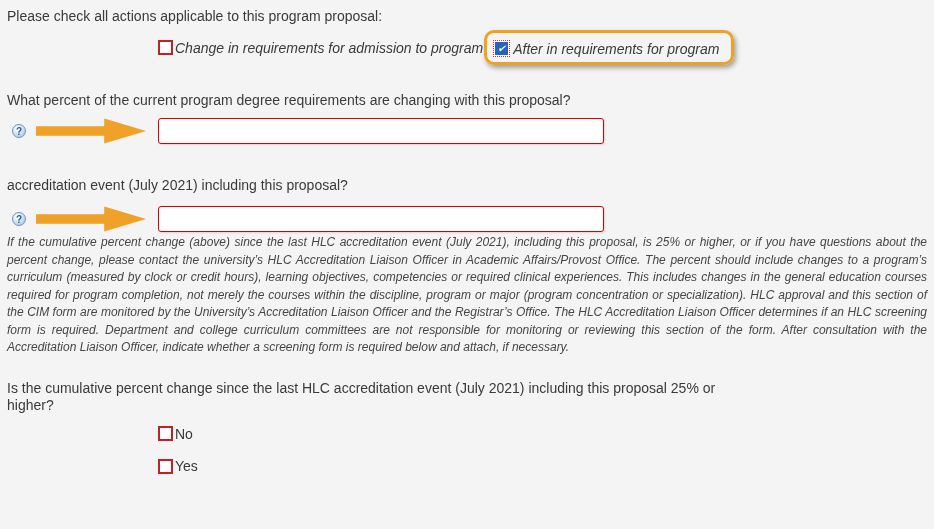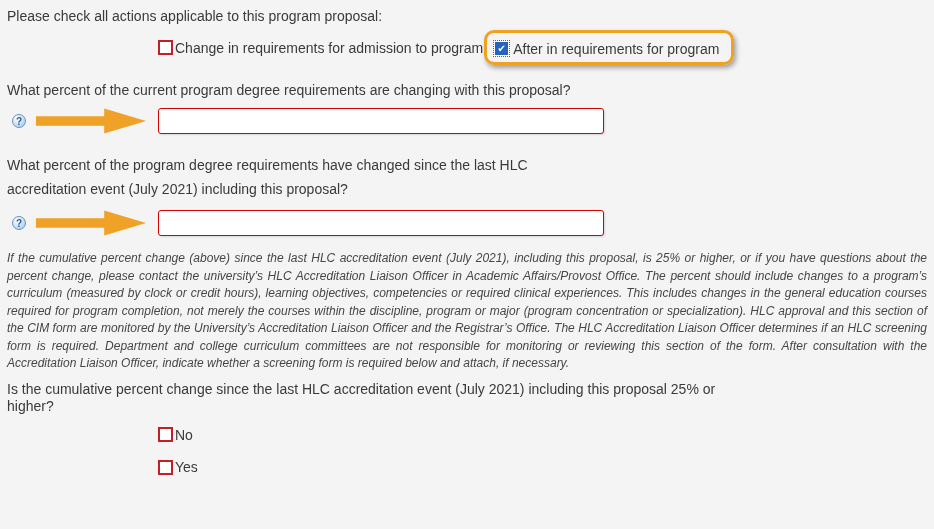--- a/index.html
+++ b/index.html
@@ -8,21 +8,21 @@
     background: #f4f4f4;
     font-family: "Liberation Sans", sans-serif;
     color: #3a3a3a;
     overflow: hidden;
   }
   .page { padding: 8px 7px 0 7px; width: 752px; }
 
   .prompt { font-size: 14px; line-height: 17px; }
 
   
-  .options { margin-left: 151px; margin-top: 5px; }
+  .options { margin-left: 151px; margin-top: 5px; font-style: italic; }
   .row1 { display: flex; align-items: center; }
   .option { display: inline-flex; align-items: center; cursor: pointer; font-size: 14px; white-space: nowrap; }
   .cb {
     width: 15px; height: 15px; flex: none;
     border: 2px solid #c32026; background: #ffffff;
     display: inline-block; margin-right: 2px;
   }
   .cbc {
     width: 17px; height: 17px; flex: none;
     border: 1px dotted #d82a2a; background: #ffffff;
@@ -34,21 +34,21 @@
     font-size: 10px; line-height: 13px; text-align: center;
   }
   .highlight {
     border: 3px solid #efa122; border-radius: 10px;
     padding: 5px 12px 5px 6px; margin-left: 1px;
     box-shadow: 2px 3px 5px rgba(0,0,0,0.35);
   }
   .other-row { margin-top: 7px; }
 
   
-  .question { font-size: 14px; line-height: 17px; margin-top: 17px; }
+  .question { font-size: 14px; line-height: 17px; margin-top: 27px; }
   .q2 div { line-height: 24px; }
   .input-row { display: flex; align-items: center; margin-top: 7px; height: 30px; }
   .help {
     width: 14px; height: 14px; border-radius: 50%; flex: none;
     margin-left: 5px;
     background: radial-gradient(circle at 35% 30%, #ffffff 0%, #d4e4f5 45%, #9dc0e4 100%);
     border: 1px solid #6a93c0;
     color: #2a5d9e; font-size: 10px; font-weight: bold;
     display: flex; align-items: center; justify-content: center;
     cursor: pointer;
@@ -62,27 +62,27 @@
   .pct-input {
     margin-left: 12px; width: 446px; height: 26px;
     border: 1.5px solid #d60000; border-radius: 3px;
     background: #ffffff; box-shadow: 1px 1px 2px rgba(0,0,0,0.12);
     font-size: 14px; padding: 0 6px; outline: none;
     font-family: "Liberation Sans", sans-serif;
   }
 
   
   .note {
-    margin-top: 12px; width: 920px;
+    width: 920px;
     font-style: italic; text-align: justify;
     font-size: 12px; line-height: 17.5px; color: #464646;
   }
 
   
-  .q3 { margin-top: 8px; }
+  .q3 { margin-top: 23px; }
   .v-options { margin-left: 151px; margin-top: 12px; }
   .v-options .vrow { margin-bottom: 13px; }
 </style>
 </head>
 <body>
 
 <div class="page">
 
   <div class="prompt">Please check all actions applicable to this program proposal:</div>
 
@@ -104,21 +104,20 @@
   </div>
 
   <div class="question">What percent of the current program degree requirements are changing with this proposal?</div>
   <div class="input-row">
     <span class="help">?</span>
     <span class="arrow"></span>
     <input class="pct-input" type="text" value="" style="">
   </div>
 
   <div class="question q2">
-    <div>What percent of the program degree requirements have changed since the last HLC</div>
     <div>accreditation event (July 2021) including this proposal?</div>
   </div>
   <div class="input-row">
     <span class="help">?</span>
     <span class="arrow"></span>
     <input class="pct-input" type="text" value="" style="">
   </div>
 
   <div class="note">If the cumulative percent change (above) since the last HLC accreditation event (July 2021), including this proposal, is 25% or higher, or if you have questions about the percent change, please contact the university’s HLC Accreditation Liaison Officer in Academic Affairs/Provost Office. The percent should include changes to a program’s curriculum (measured by clock or credit hours), learning objectives, competencies or required clinical experiences. This includes changes in the general education courses required for program completion, not merely the courses within the discipline, program or major (program concentration or specialization). HLC approval and this section of the CIM form are monitored by the University’s Accreditation Liaison Officer and the Registrar’s Office. The HLC Accreditation Liaison Officer determines if an HLC screening form is required. Department and college curriculum committees are not responsible for monitoring or reviewing this section of the form. After consultation with the Accreditation Liaison Officer, indicate whether a screening form is required below and attach, if necessary.</div>
 

